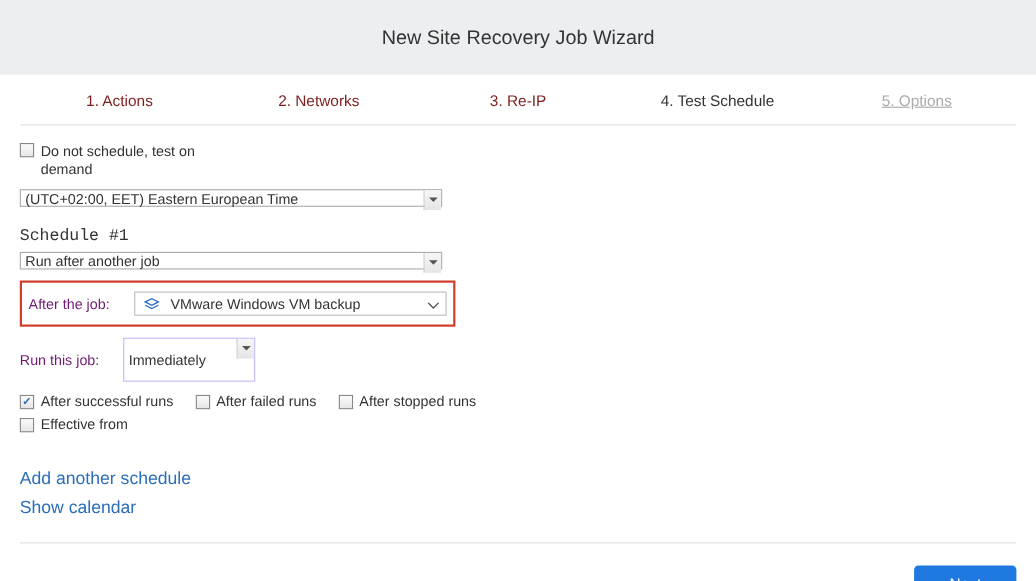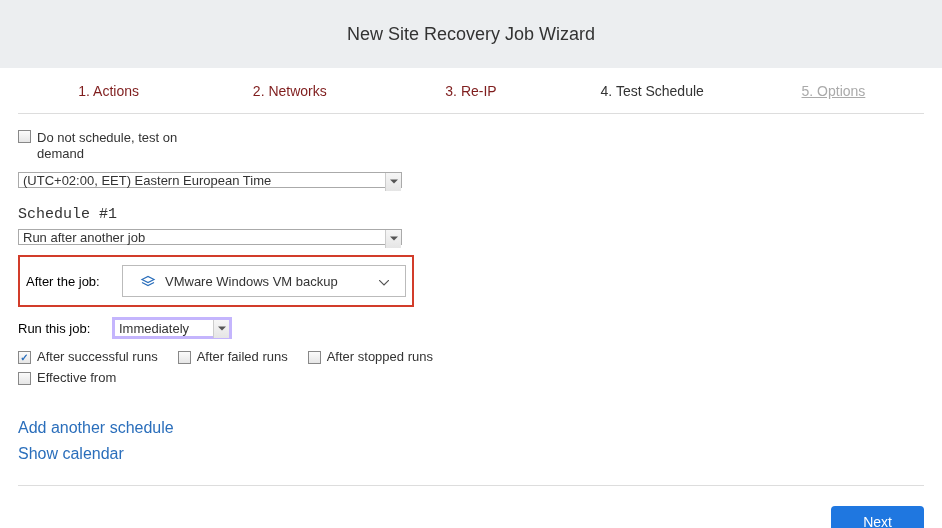--- a/index.html
+++ b/index.html
@@ -14,27 +14,27 @@
   .form-body { padding: 16px 0 10px 0; }
   .row { margin-bottom: 10px; }
   .checkbox-row { display: flex; align-items: flex-start; gap: 6px; }
   .checkbox-label { line-height: 16px; }
   .select { width: 384px; height: 16px; border: 1px solid #aaa; background: #fff; padding: 2px 4px; position: relative; display: flex; align-items: center; cursor: pointer; }
   .select-text { flex: 1; font-size: 13px; color: #333; }
   .select-arrow { width: 16px; height: 18px; background: linear-gradient(#f6f6f6,#e5e5e5); border-left: 1px solid #ccc; position: absolute; right: 0; top: 0; bottom: 0; display: flex; align-items: center; justify-content: center; }
   .select-arrow svg { width: 8px; height: 6px; }
   .section-title { font-size: 15px; color: #333; margin-top: 18px; margin-bottom: 6px; font-family: Liberation Mono, monospace; }
   .highlight-box { border: 2px solid #d23c2a; padding: 8px 6px; margin: 10px 0; display: flex; align-items: center; gap: 16px; width: 396px; }
-  .label-col { font-size: 13px; color: #000000; width: 80px; }
-  .job-select { flex: 1; height: 32px; border: 1px solid #bbb; display: flex; align-items: center; padding: 0 16px; gap: 8px; cursor: pointer; position: relative; }
+  .label-col { font-size: 13px; color: #701a75; width: 80px; }
+  .job-select { flex: 1; height: 22px; border: 1px solid #bbb; display: flex; align-items: center; padding: 0 6px; gap: 8px; cursor: pointer; position: relative; }
   .job-icon svg { width: 18px; height: 18px; display: block; }
   .job-name { flex: 1; font-size: 13px; }
   .job-chevron svg { width: 10px; height: 6px; }
   .inline-row { display: flex; align-items: center; gap: 14px; margin-bottom: 10px; }
-  .small-select { width: 120px; height: 22px; border: 3px solid #c4b5fd; background: #fff; padding: 2px 4px; position: relative; display:flex; align-items:center; cursor:pointer;}
+  .small-select { width: 120px; height: 40px; border: 1px solid #c4b5fd; background: #fff; padding: 2px 4px; position: relative; display:flex; align-items:center; cursor:pointer;}
   .checkbox-group { display: flex; gap: 20px; margin-bottom: 6px; flex-wrap: wrap; }
   .chk { display: flex; align-items: flex-end; gap: 6px; }
   .chkbox { width: 13px; height: 13px; border: 1px solid #888; background: linear-gradient(#fbfbfb,#e6e6e6); display: inline-flex; align-items: center; justify-content: center; cursor: pointer; }
   .chkbox.checked::after { content: "✓"; font-size: 10px; color: #2a6ebb; font-weight: bold; line-height: 1; }
   .link { color: #2a6ebb; font-size: 16px; cursor: pointer; margin-bottom: 8px; display: inline-block; }
   .hr { height: 1px; background: #ddd; margin: 14px 0; }
   .footer { display: flex; justify-content: flex-end; align-items: center; gap: 16px; padding: 6px 0 20px 0; }
   .btn-cancel { color: #2a6ebb; font-size: 14px; cursor: pointer; padding: 8px 12px; }
   .btn-next { background: #1f77e0; color: #fff; font-size: 14px; border: none; border-radius: 4px; padding: 8px 32px; cursor: pointer; }
 </style>

